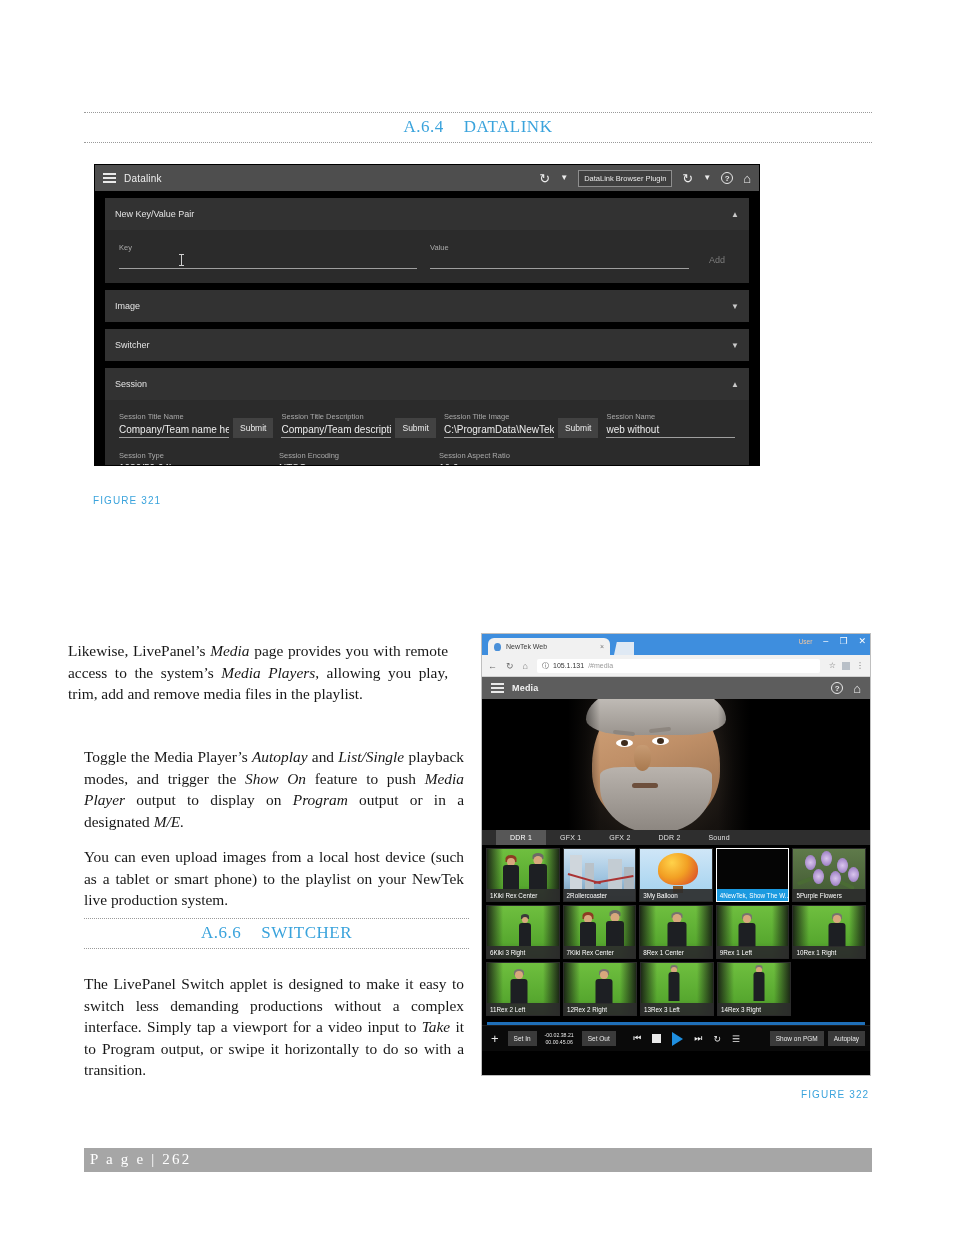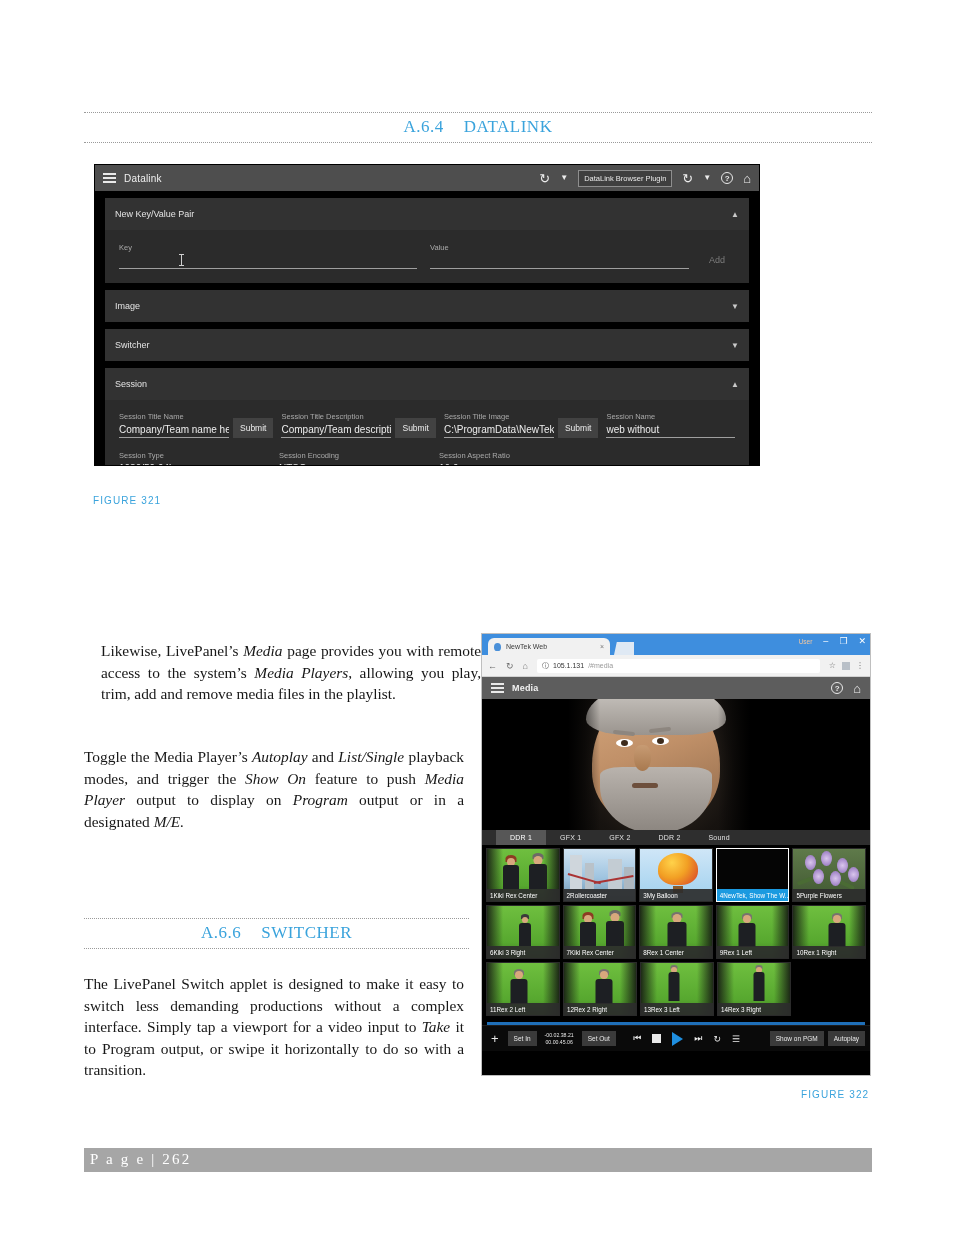--- a/index.html
+++ b/index.html
@@ -417,28 +417,29 @@
         </div>
       </div>
 
     </div>
   </div>
 
   <div class="figure-caption" style="left:93px; top:495px;">FIGURE 321</div>
 
 
 
-  <p class="body-text" style="left:101px; top:625px; width:380px;">
+  <p class="body-text" style="left:68px; top:625px; width:380px;">
     <span>Likewise, LivePanel’s </span><i>Media</i><span> page provides you with remote access to the system’s </span><i>Media Players</i><span>, allowing you play, trim, add and remove media files in the playlist.</span>
   </p>
 
   <p class="body-text" style="left:84px; top:731px; width:380px;">
     <span>Toggle the Media Player’s </span><i>Autoplay</i><span> and </span><i>List/Single</i><span> playback modes, and trigger the </span><i>Show On</i><span> feature to push </span><i>Media Player</i><span> output to display on </span><i>Program</i><span> output or in a designated </span><i>M/E.</i>
   </p>
 
+  <p class="body-text" style="left:84px; top:831px; width:380px;">You can even upload images from a local host device (such as a tablet or smart phone) to the playlist on your NewTek live production system.</p>
 
   <div class="section-head" style="left:84px; top:918px; width:385px;">
     <span class="num">A.6.6</span><span>SWITCHER</span>
   </div>
 
   <p class="body-text" style="left:84px; top:958px; width:380px;">
     <span>The LivePanel Switch applet is designed to make it easy to switch less demanding productions without a complex interface.  Simply tap a viewport for a video input to </span><i>Take</i><span> it to Program output, or swipe it horizontally to do so with a transition.</span>
   </p>
 
   <div class="mz-shot">

